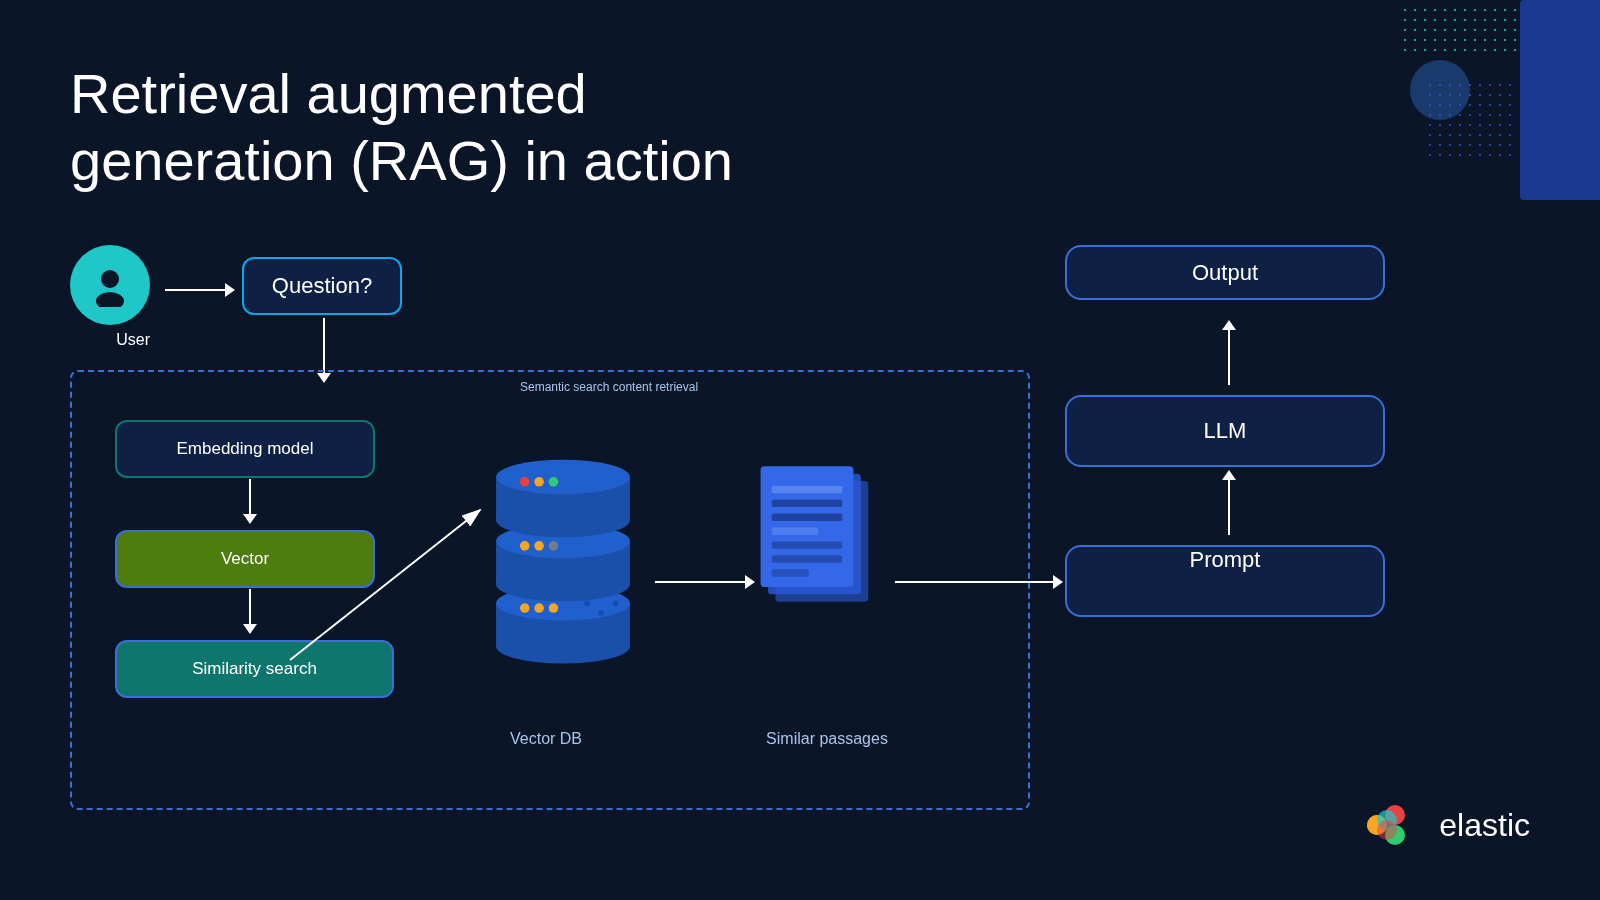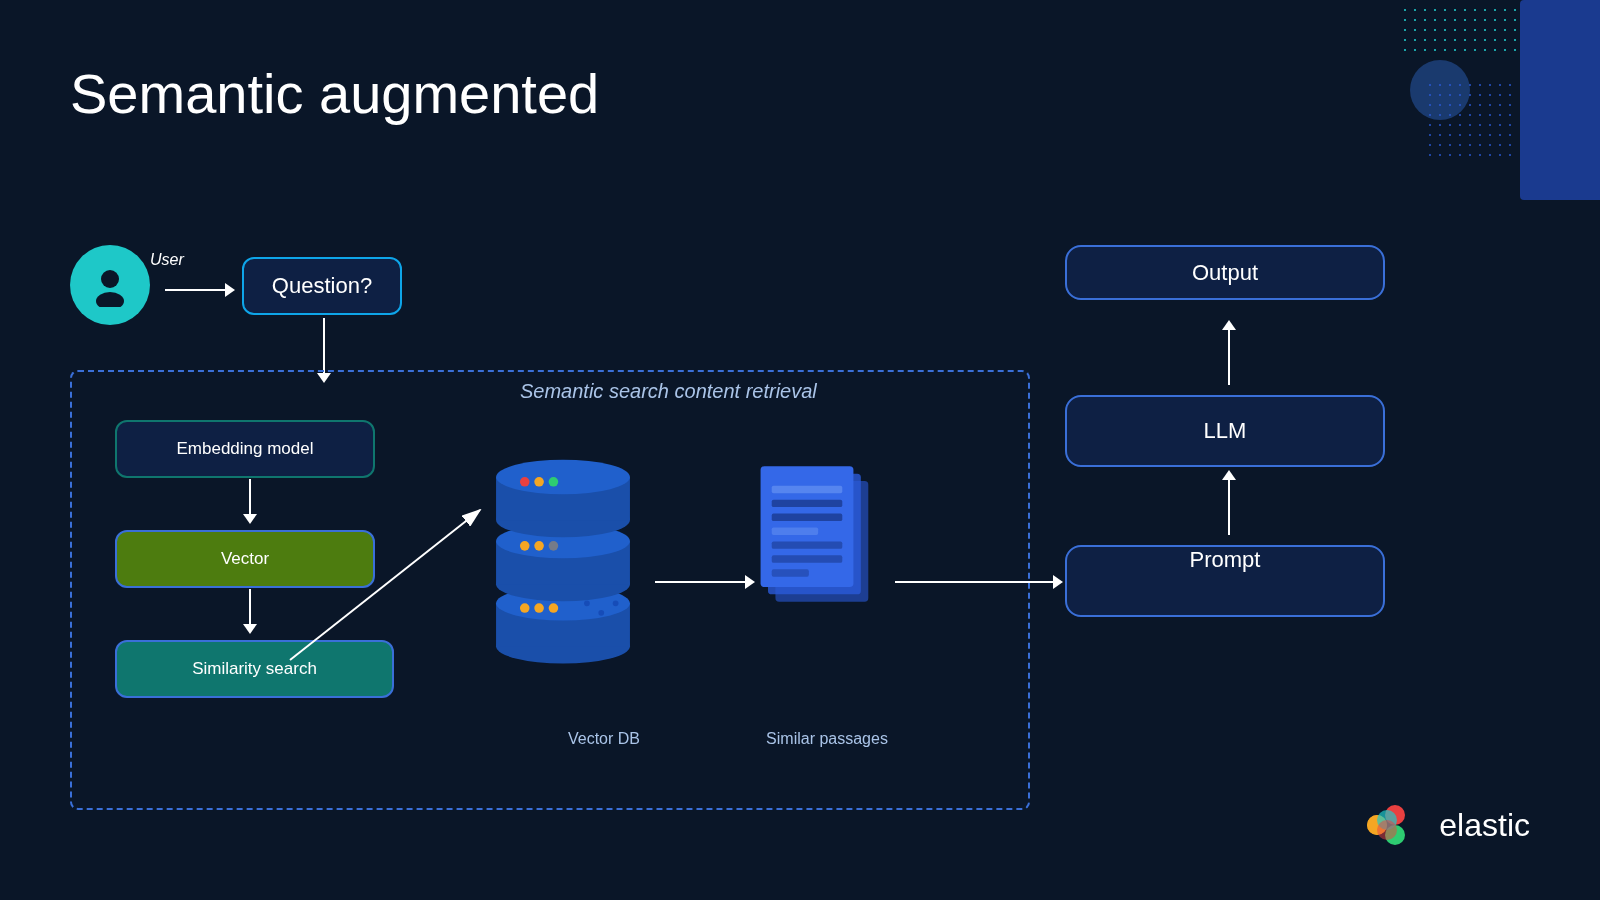--- a/index.html
+++ b/index.html
@@ -24,23 +24,22 @@
       color: #ffffff;
       max-width: 700px;
     }
 
     
     .user-section {
       position: absolute;
       top: 245px;
       left: 70px;
       display: flex;
-      flex-direction: row;
-      align-items: flex-start;
-      font-style: italic;
+      flex-direction: column;
+      align-items: flex-end;
     }
 
     .user-circle {
       width: 80px;
       height: 80px;
       border-radius: 50%;
       background: #1ec8c8;
       display: flex;
       align-items: center;
       justify-content: center;
@@ -127,23 +126,22 @@
       width: 960px;
       height: 440px;
       border: 2px dashed #3a6fd8;
       border-radius: 8px;
     }
 
     .semantic-label {
       position: absolute;
       top: 380px;
       left: 520px;
-      font-size: 20px;
+      font-size: 12px;
       color: #aac4e8;
-      font-style: italic;
     }
 
     
     .embedding-box {
       position: absolute;
       top: 420px;
       left: 115px;
       width: 260px;
       height: 58px;
       border: 2px solid #0f766e;
@@ -206,21 +204,21 @@
       flex-direction: column;
       align-items: center;
     }
 
     .vector-db-label {
       position: absolute;
       top: 730px;
       left: 510px;
       font-size: 16px;
       color: #aac4e8;
-      text-align: right;
+      text-align: left;
       width: 130px;
     }
 
     .similar-passages-label {
       position: absolute;
       top: 730px;
       left: 752px;
       font-size: 16px;
       color: #aac4e8;
       text-align: center;
@@ -368,21 +366,22 @@
   </style>
 </head>
 <body>
 
 <div class="deco-bar-blue"></div>
 <div class="deco-dots-teal"></div>
 <div class="deco-circle"></div>
 <div class="deco-dots-blue"></div>
 
 <div class="title">
-  <span>Semantic augmented</span><br>
+  <span>Retrieval augmented</span><br>
+  <span>generation (RAG) in action</span>
 </div>
 
 <div class="user-section">
   <div class="user-circle">
     <svg width="44" height="44" viewBox="0 0 44 44" fill="none">
       <circle cx="22" cy="16" r="9" fill="#0a1628"></circle>
       <ellipse cx="22" cy="38" rx="14" ry="9" fill="#0a1628"></ellipse>
     </svg>
   </div>
   <div class="user-label">User</div>

